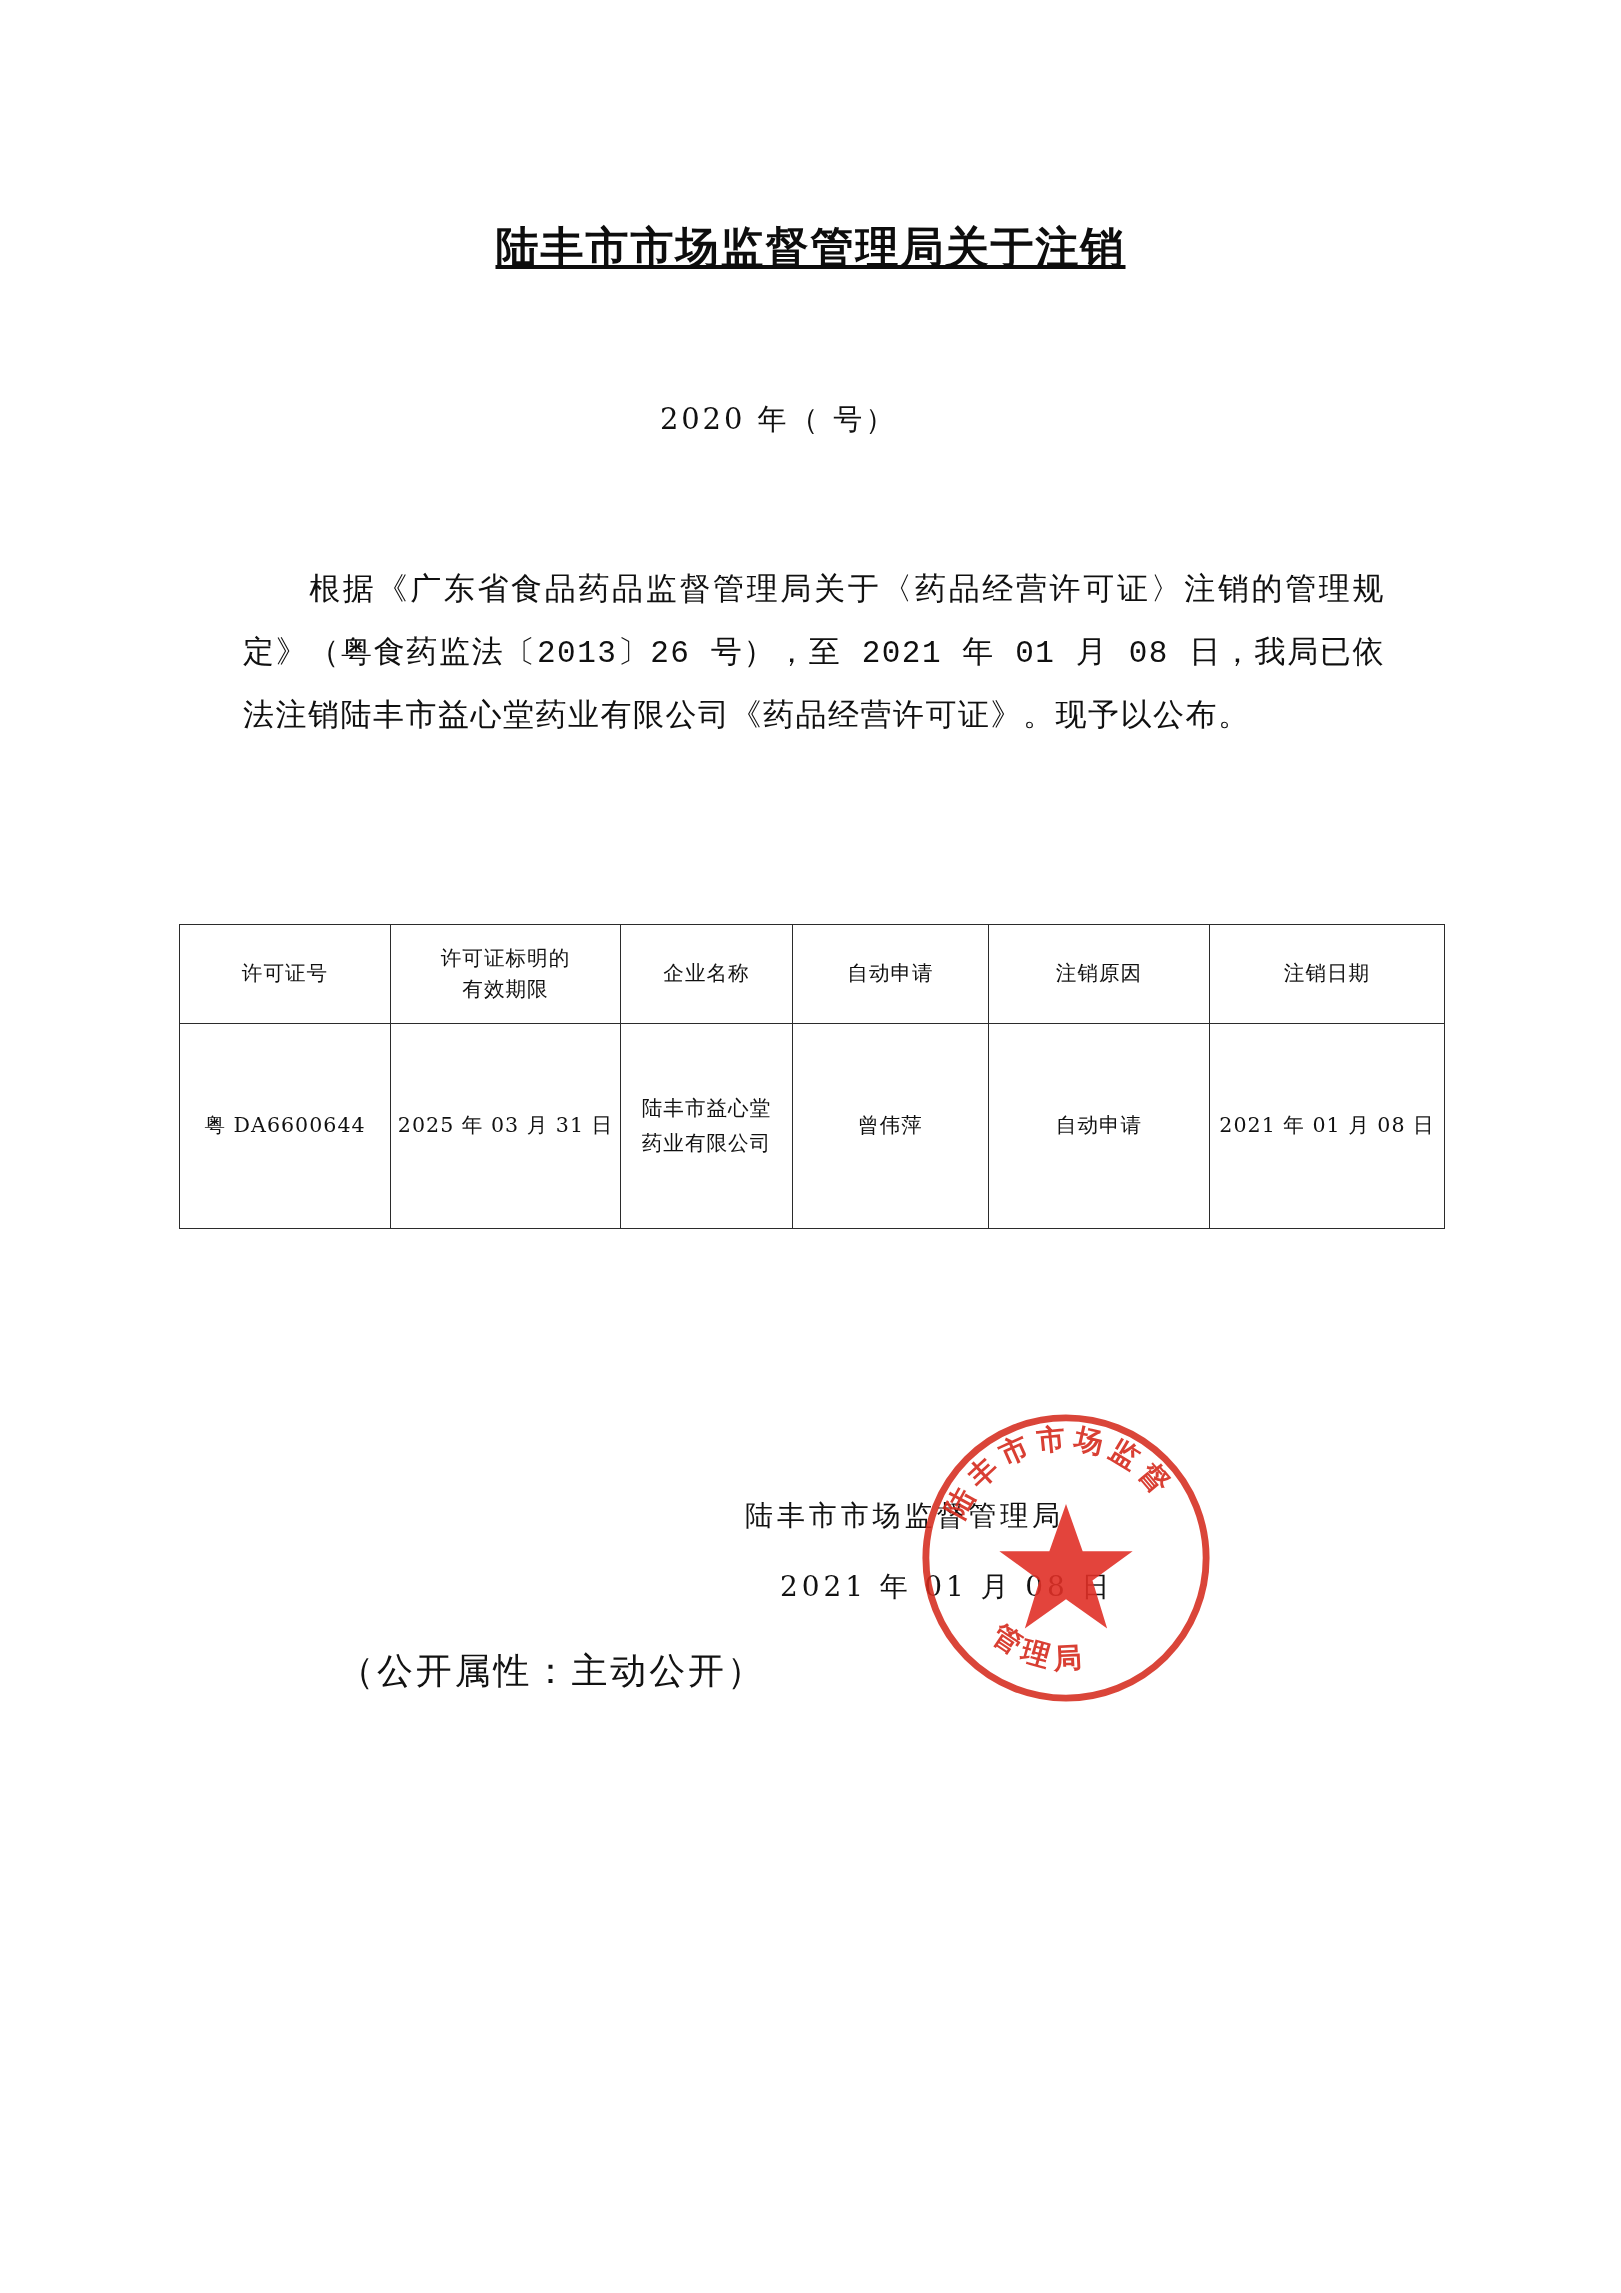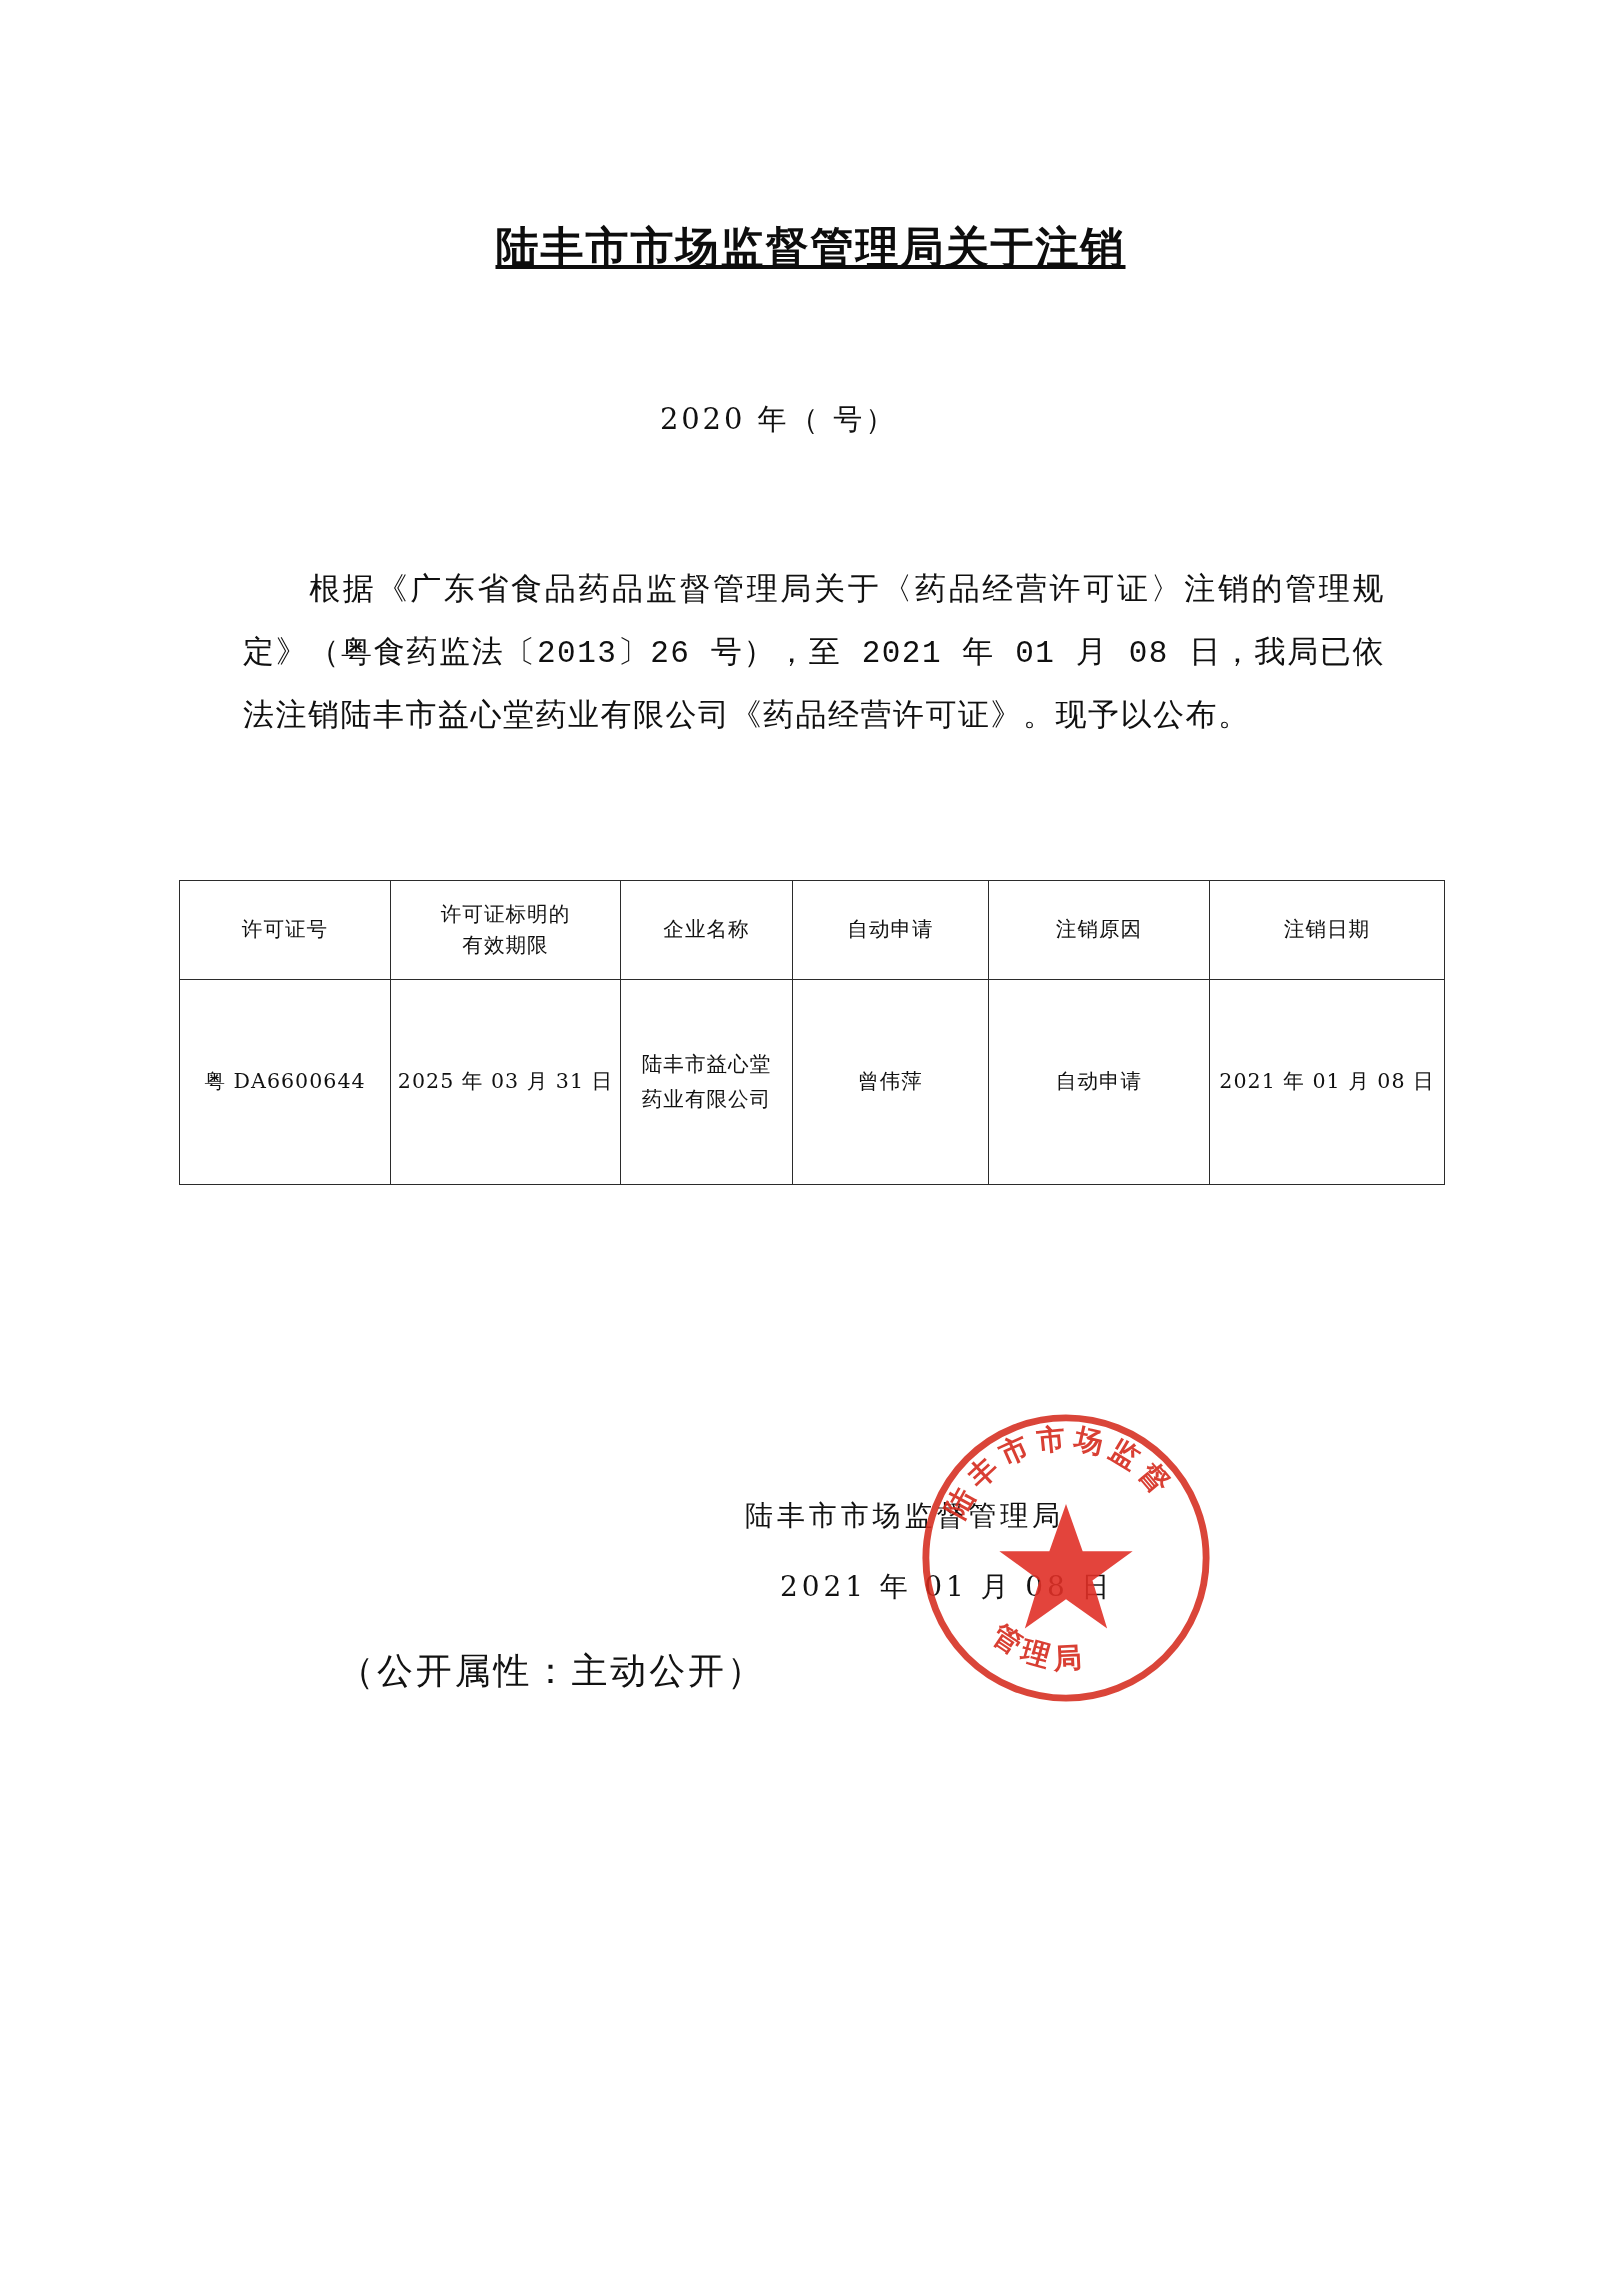--- a/index.html
+++ b/index.html
@@ -67,21 +67,21 @@
   }
   .body-text .indent {
     display: inline-block;
     width: 65px;
   }
 
   
   .data-table {
     position: absolute;
     left: 179px;
-    top: 880px;
+    top: 924px;
     width: 1264px;
     border-collapse: collapse;
     table-layout: fixed;
     padding-left: 8px;
   }
   .data-table th, .data-table td {
     border: 1px solid #2b2b2b;
     text-align: center;
     vertical-align: middle;
     font-size: 20.6px;

